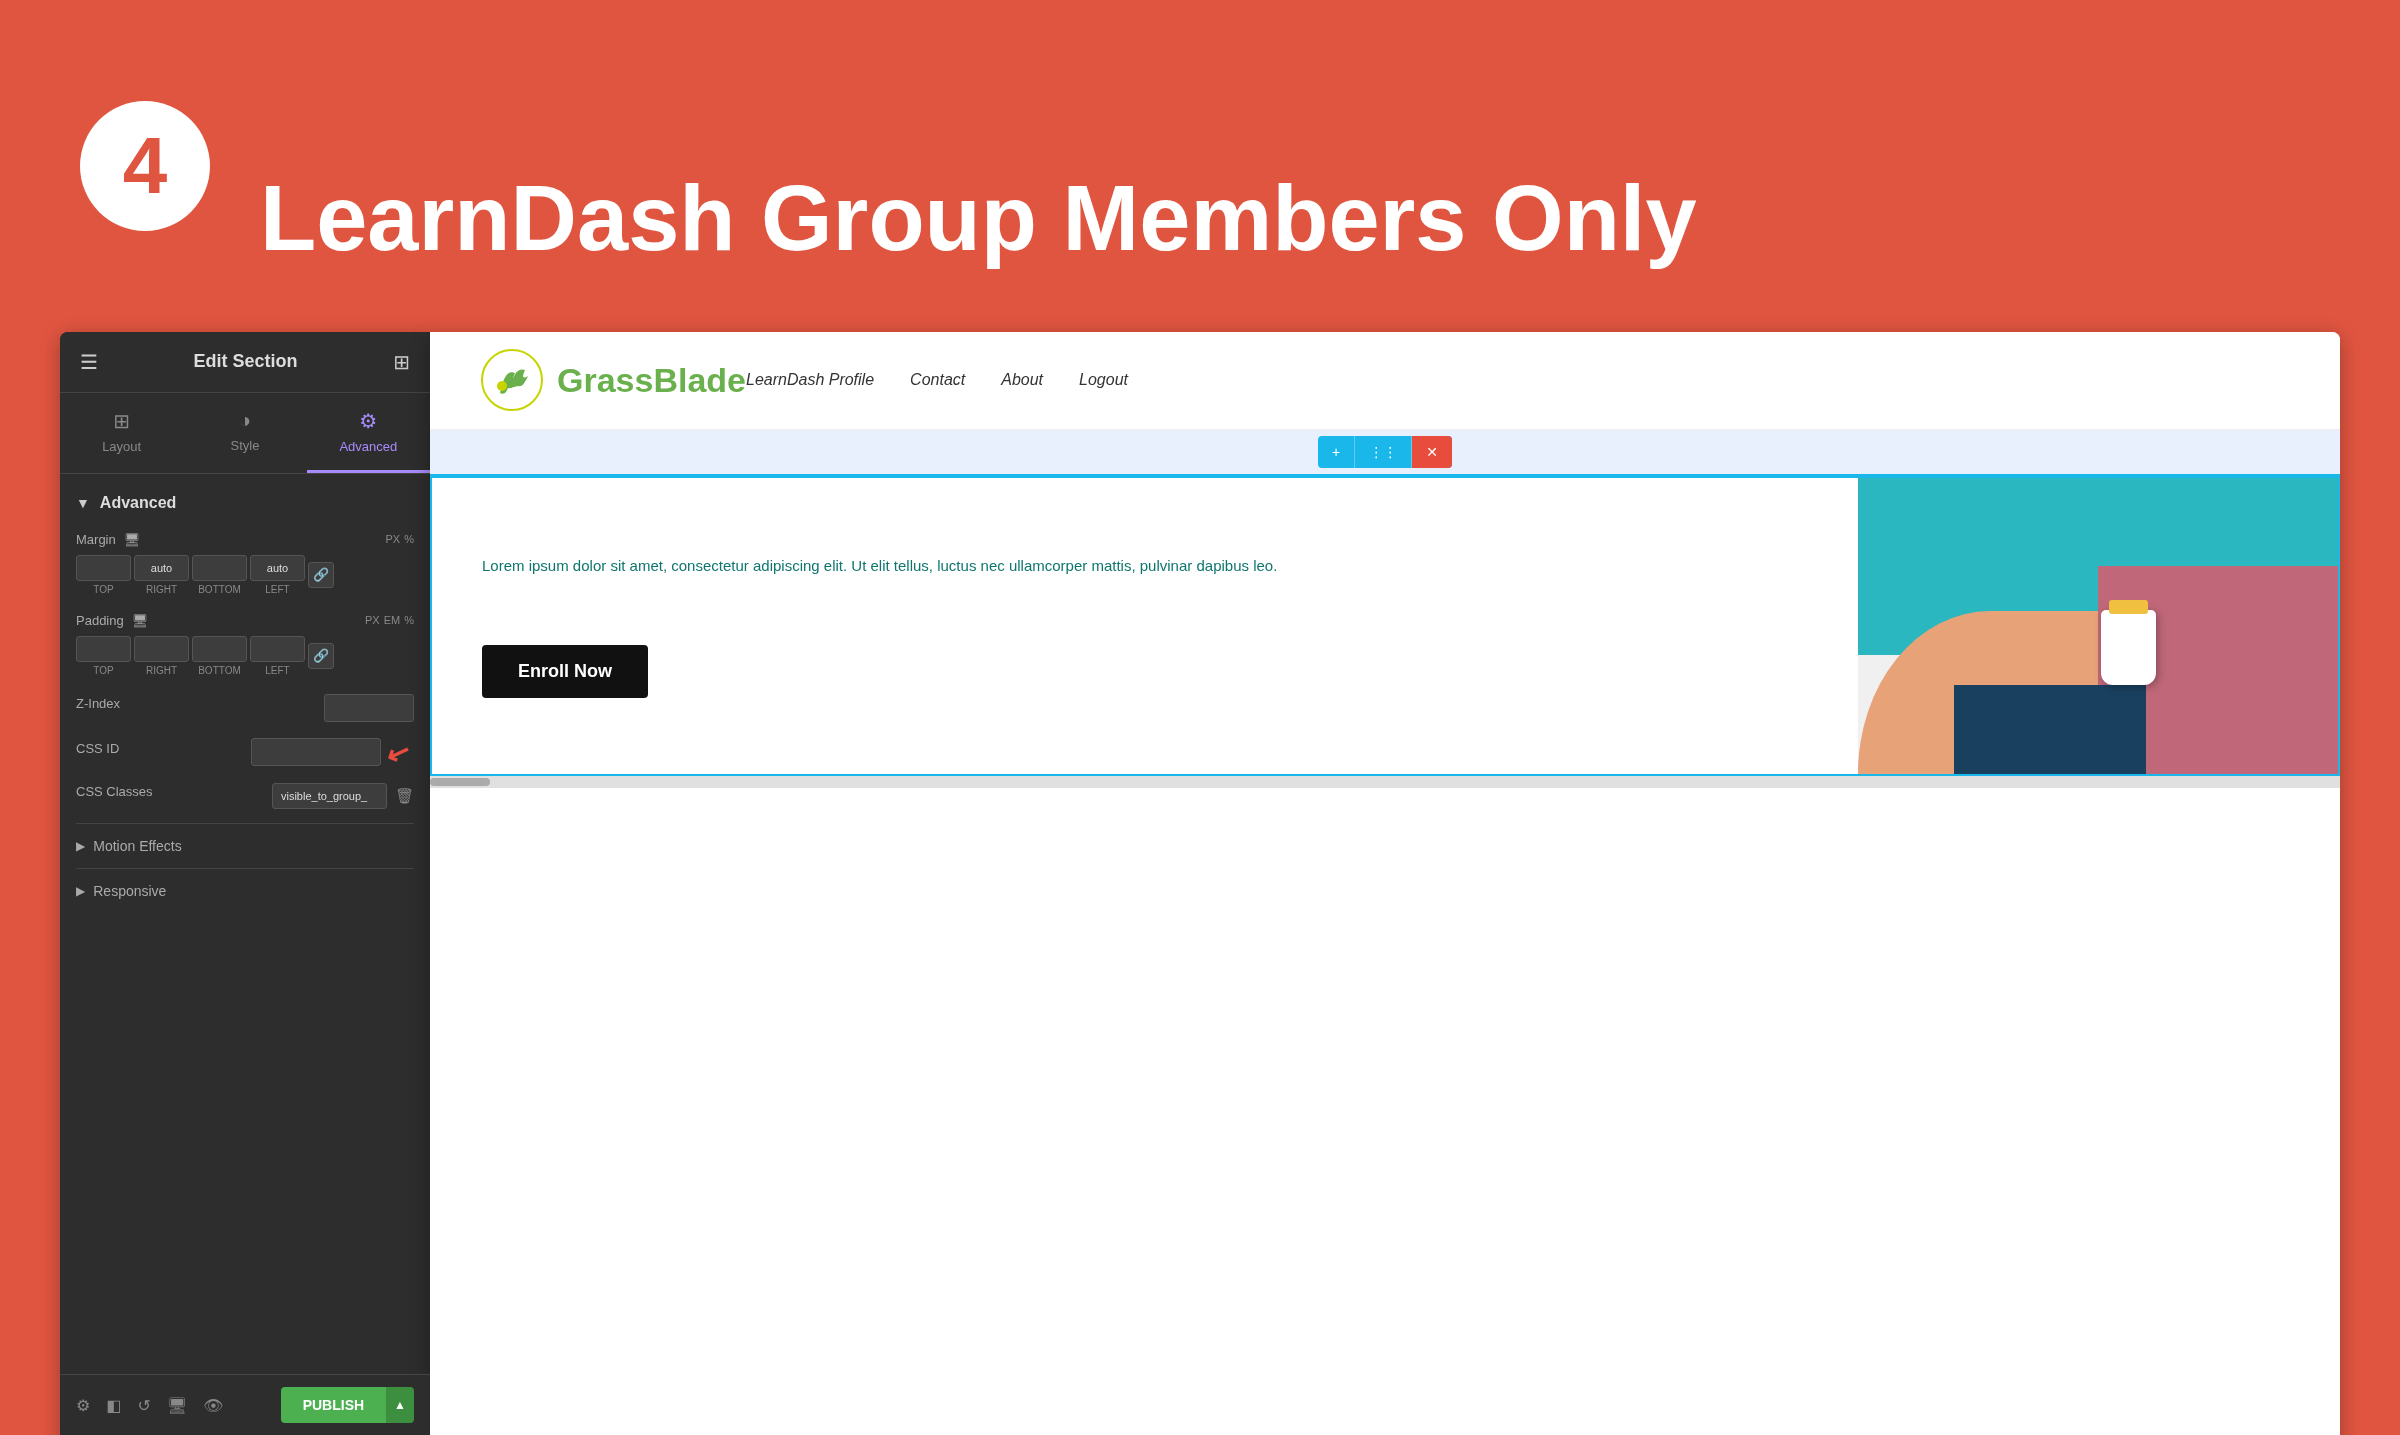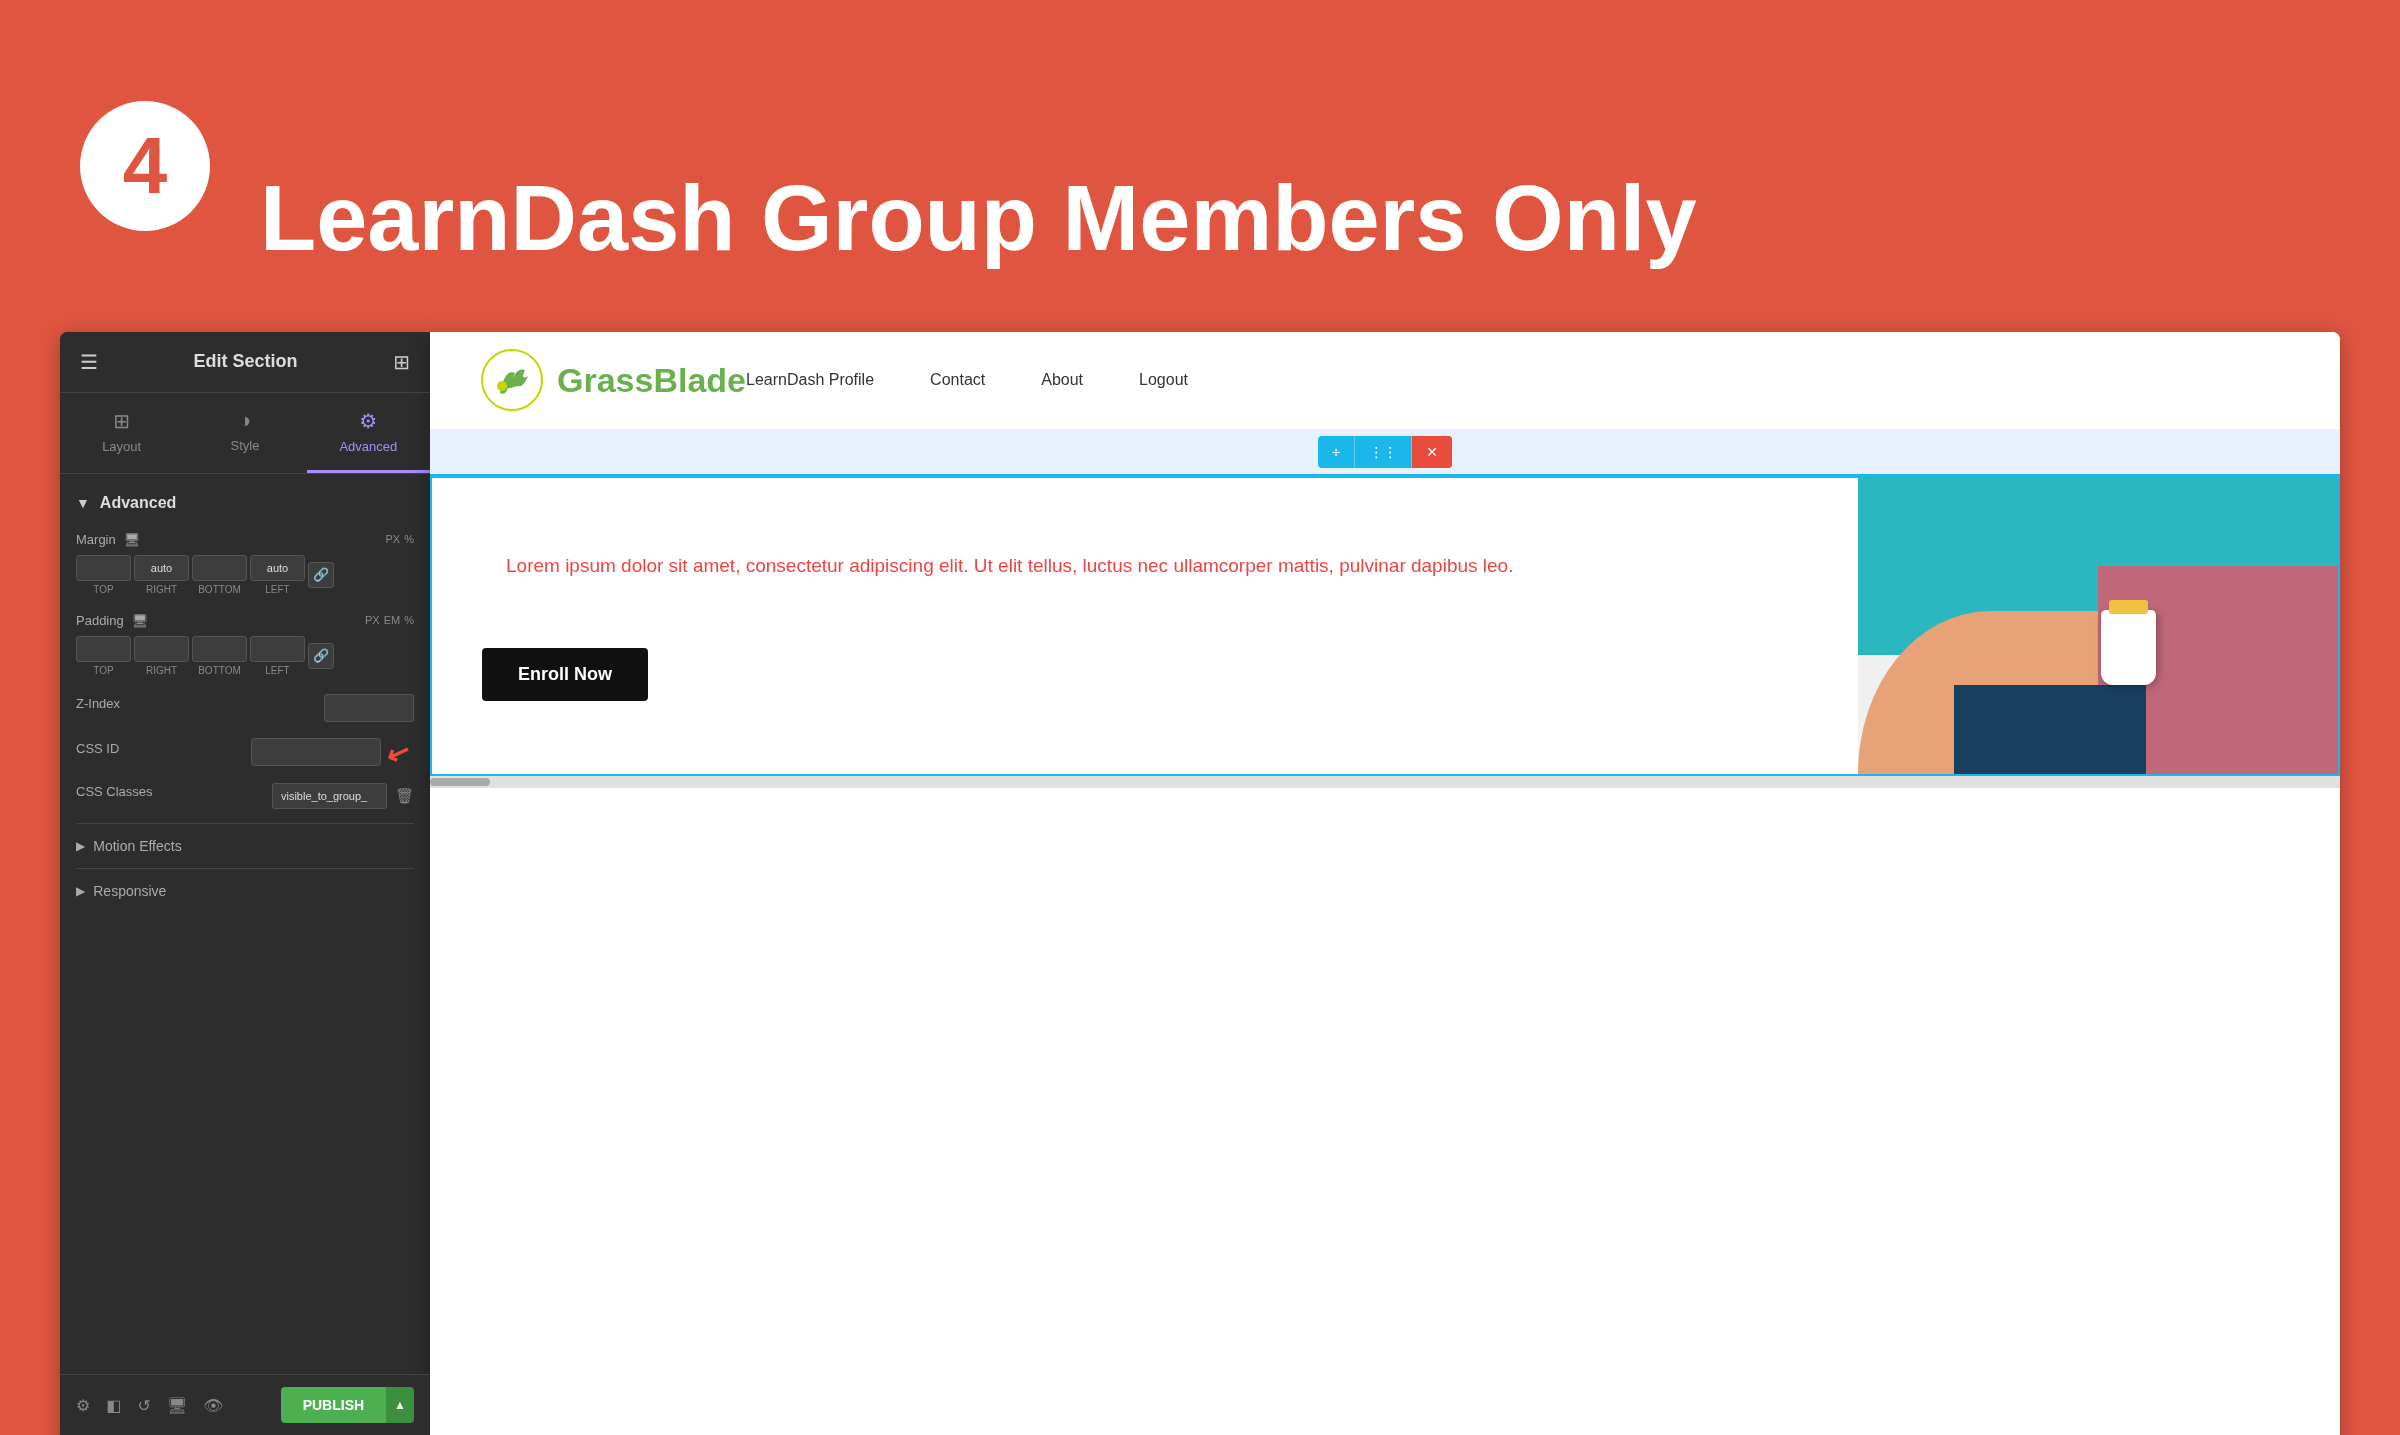--- a/index.html
+++ b/index.html
@@ -309,21 +309,22 @@
       width: 65px;
       height: 65px;
     }
     .site-name {
       font-size: 34px;
       font-weight: 900;
       color: #6ab04c;
     }
     .nav-links {
       display: flex;
-      gap: 56px;
+      gap: 36px;
+      font-style: italic;
     }
     .nav-link {
       font-size: 16px;
       color: #333;
       text-decoration: none;
       cursor: pointer;
     }
     .toolbar-buttons {
       display: flex;
       gap: 0;
@@ -362,25 +363,24 @@
       justify-content: center;
     }
     .content-title {
       font-size: 30px;
       font-weight: 900;
       color: #111;
       margin-bottom: 20px;
       line-height: 1.3;
     }
     .content-body {
-      font-size: 19px;
-      color: #ef4444;
+      font-size: 15px;
+      color: #0f766e;
       line-height: 1.7;
       margin-bottom: 30px;
-      margin-left: 24px;
     }
     .enroll-btn {
       display: inline-block;
       background: #111;
       color: white;
       padding: 16px 36px;
       font-size: 18px;
       font-weight: 700;
       border-radius: 4px;
       cursor: pointer;

